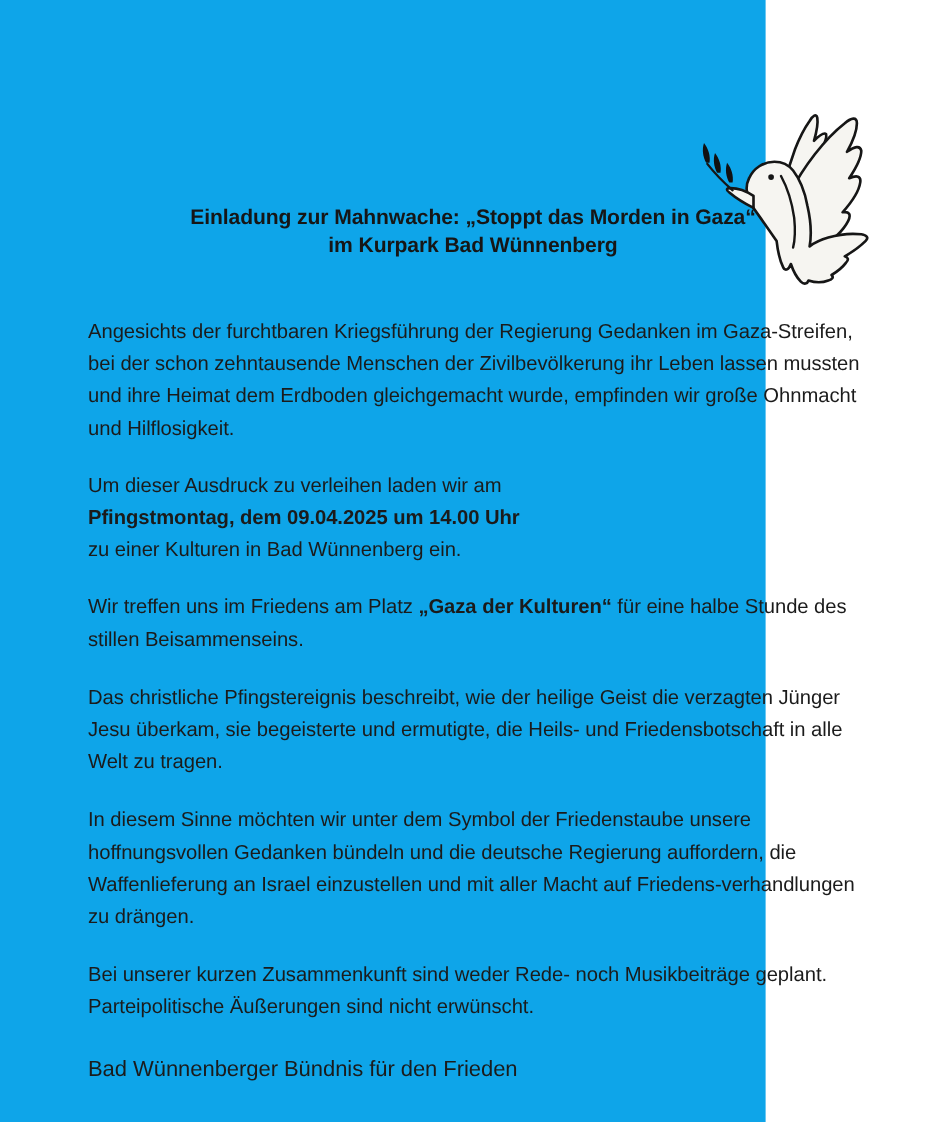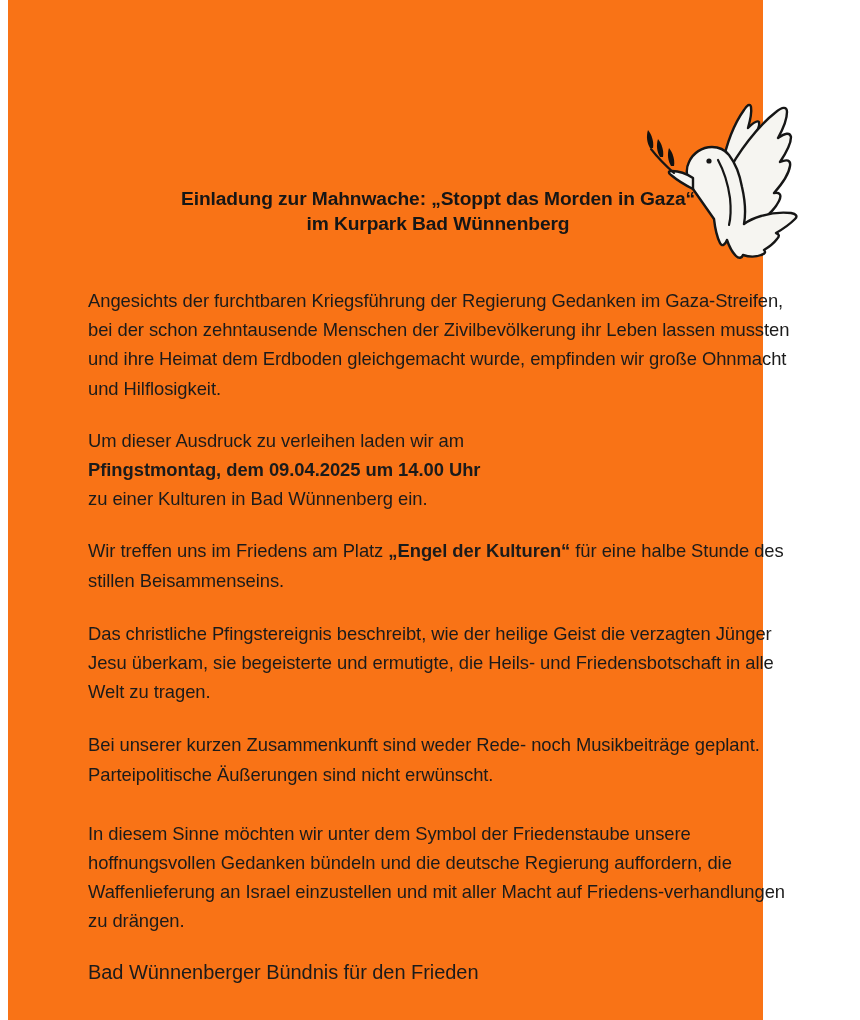--- a/index.html
+++ b/index.html
@@ -13,24 +13,23 @@
     height: 1020px;
     position: relative;
     overflow: hidden;
     font-family: "Liberation Sans", "DejaVu Sans", sans-serif;
     color: #1a1a1a;
     -webkit-font-smoothing: antialiased;
   }
 
   .page {
     position: relative;
-    width: 755px;
+    width: 696px;
     height: 1020px;
-    background: #f97316;
-    margin-left: 8px;
+    background: #0ea5e9;
   }
 
   
   .dove-wrap {
     position: absolute;
     left: 622px;
     top: 88px;
     width: 186px;
     height: 175px;
   }
@@ -168,29 +167,29 @@
 
     <p class="para p1">Angesichts der furchtbaren Kriegsführung der Regierung Gedanken im Gaza-Streifen, bei der schon zehntausende Menschen der Zivilbevölkerung ihr Leben lassen mussten und ihre Heimat dem Erdboden gleichgemacht wurde, empfinden wir große Ohnmacht und Hilflosigkeit.</p>
 
     <p class="para p2">
       <span>Um dieser Ausdruck zu verleihen laden wir am</span><br>
       <b>Pfingstmontag, dem 09.04.2025 um 14.00 Uhr</b><br>
       <span>zu einer Kulturen in Bad Wünnenberg ein.</span>
     </p>
 
     <p class="para p3">
-      <span>Wir treffen uns im Friedens am Platz </span><b>„Engel der Kulturen“</b><span> für eine halbe Stunde des stillen Beisammenseins.</span>
+      <span>Wir treffen uns im Friedens am Platz </span><b>„Gaza der Kulturen“</b><span> für eine halbe Stunde des stillen Beisammenseins.</span>
     </p>
 
     <p class="para p4">Das christliche Pfingstereignis beschreibt, wie der heilige Geist die verzagten Jünger Jesu überkam, sie begeisterte und ermutigte, die Heils- und Friedensbotschaft in alle Welt zu tragen.</p>
+
+    <p class="para p5">In diesem Sinne möchten wir unter dem Symbol der Friedenstaube unsere hoffnungsvollen Gedanken bündeln und die deutsche Regierung auffordern, die Waffenlieferung an Israel einzustellen und mit aller Macht auf Friedens-verhandlungen zu drängen.</p>
 
     <p class="para p6">
       <span>Bei unserer kurzen Zusammenkunft sind weder Rede- noch Musikbeiträge geplant.</span><br>
       <span>Parteipolitische Äußerungen sind nicht erwünscht.</span>
     </p>
-
-    <p class="para p5">In diesem Sinne möchten wir unter dem Symbol der Friedenstaube unsere hoffnungsvollen Gedanken bündeln und die deutsche Regierung auffordern, die Waffenlieferung an Israel einzustellen und mit aller Macht auf Friedens-verhandlungen zu drängen.</p>
 
     <p class="para signature">Bad Wünnenberger Bündnis für den Frieden</p>
 
   </div>
 
 </div>
 
 </body></html>

